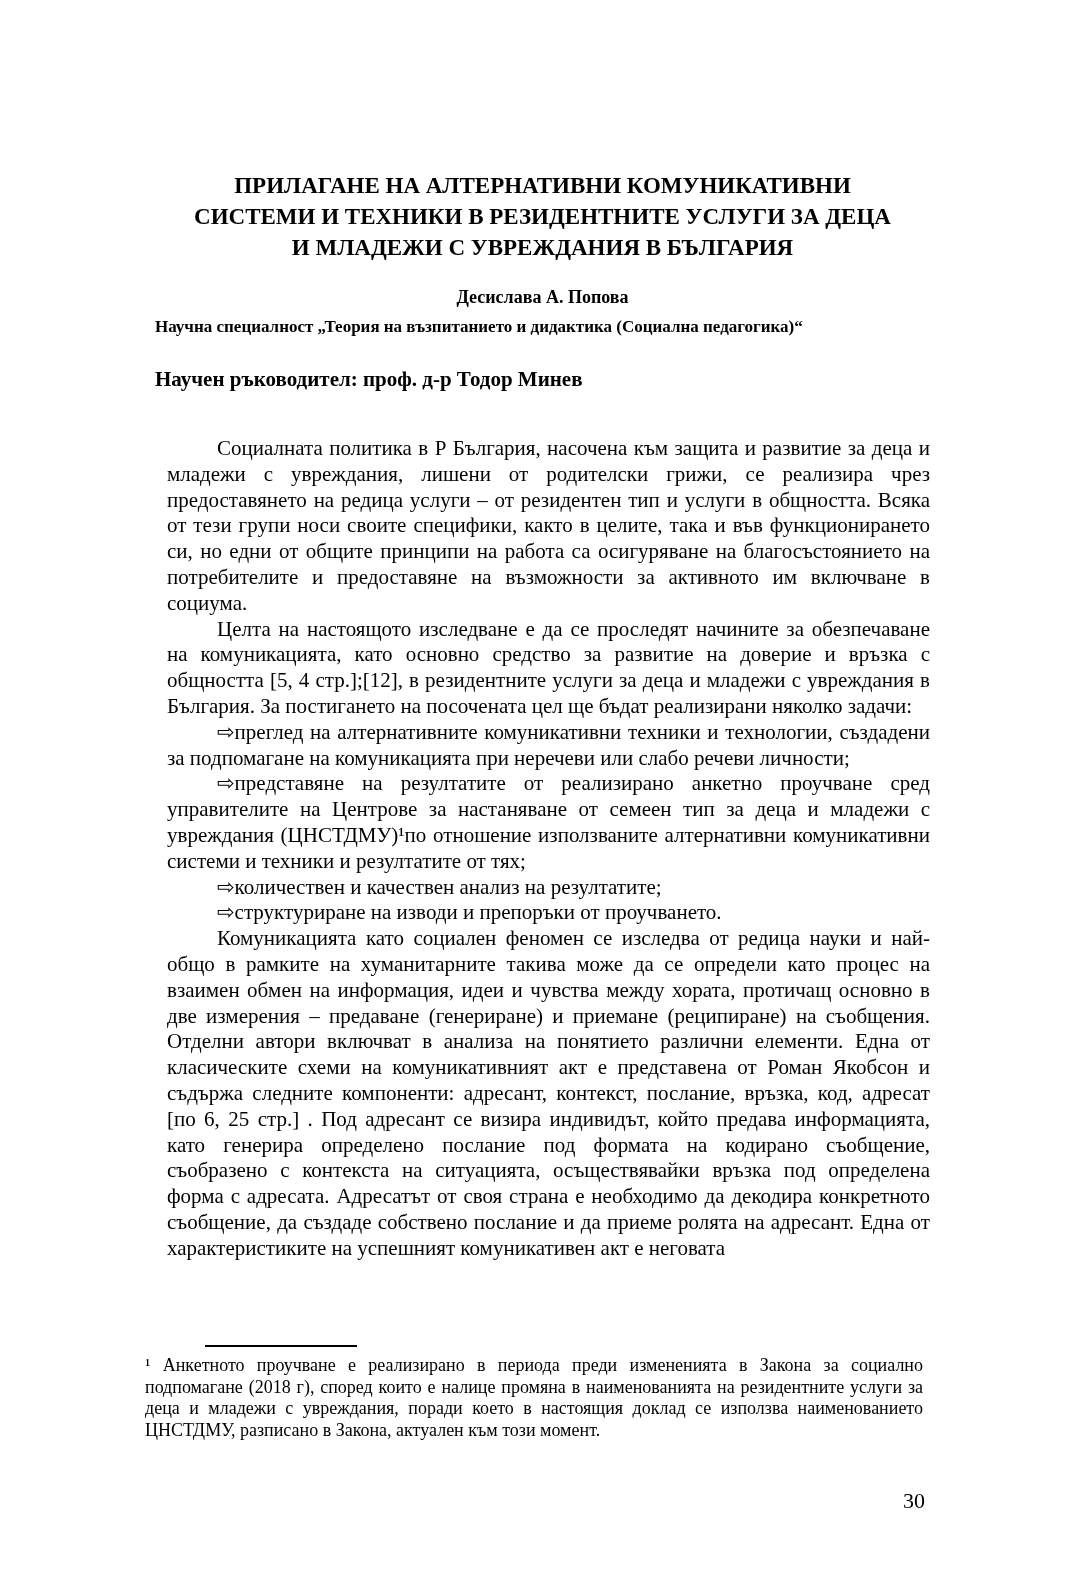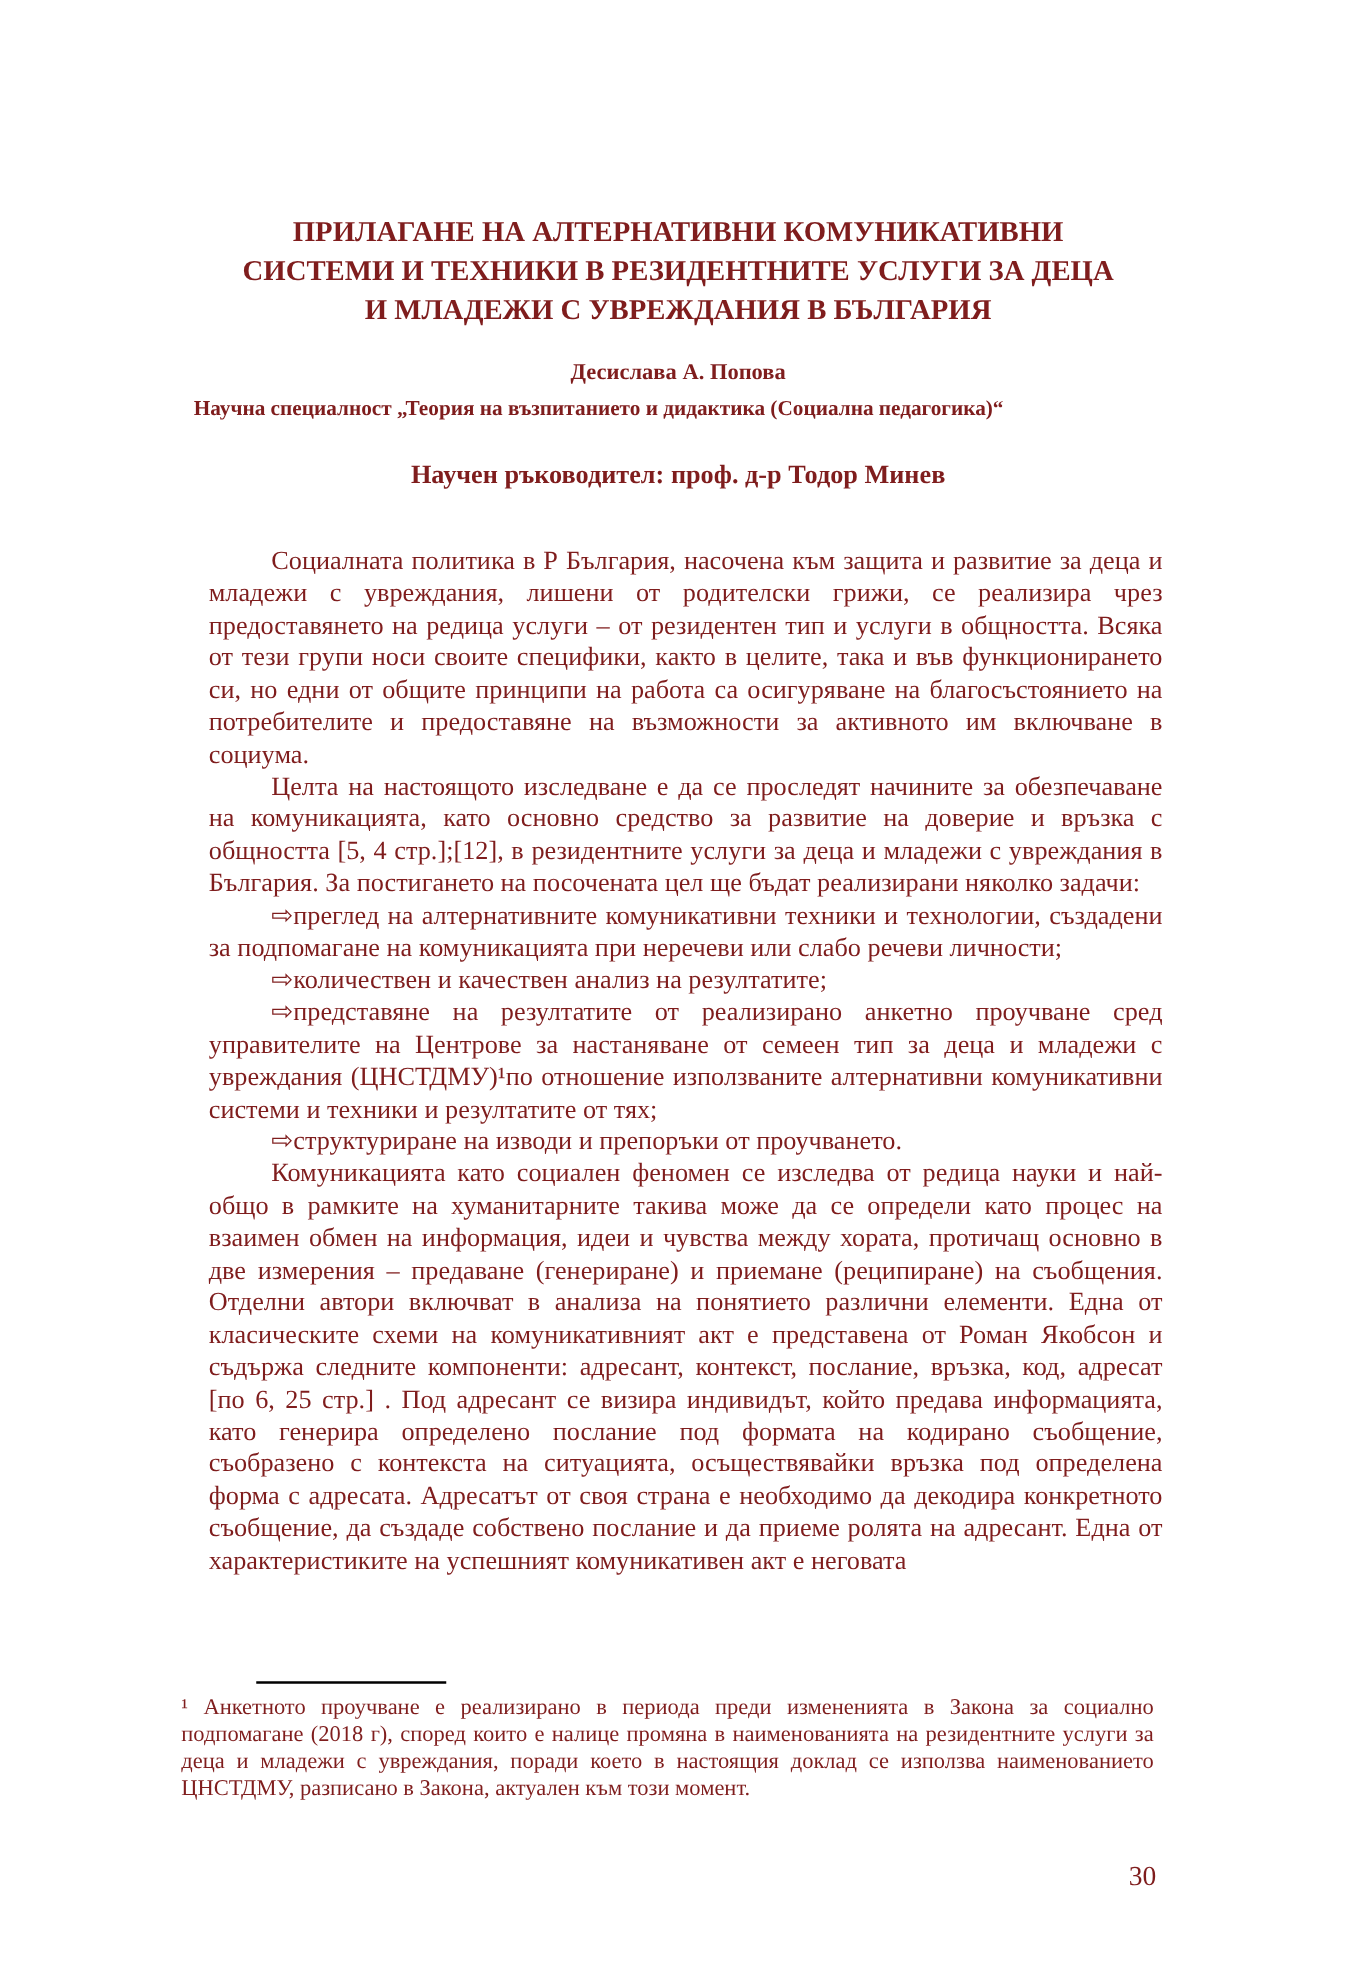--- a/index.html
+++ b/index.html
@@ -3,21 +3,21 @@
 <meta charset="utf-8">
 <style>
   * { margin: 0; padding: 0; box-sizing: border-box; }
   html, body { background: #ffffff; }
   .page {
     position: relative;
     width: 1080px;
     height: 1573px;
     margin: 0 auto;
     background: #ffffff;
-    color: #7f1d1d;
+    color: #000000;
     font-family: "Liberation Serif", serif;
     padding: 170px 150px 0 155px;
     overflow: hidden;
   }
   .title-block {
     text-align: center;
     font-weight: bold;
     font-size: 23px;
     line-height: 31px;
   }
@@ -29,21 +29,21 @@
     line-height: 29px;
   }
   .specialty {
     text-align: left;
     font-weight: bold;
     font-size: 17px;
     line-height: 29px;
   }
   .supervisor {
     margin-top: 24px;
-    text-align: center;
+    text-align: left;
     font-weight: bold;
     font-size: 21px;
     line-height: 29px;
   }
   .body-text {
     margin-top: 42px;
     font-size: 21px;
     line-height: 25.8px;
     text-align: justify;
   }
@@ -90,22 +90,22 @@
   <div class="author">Десислава А. Попова</div>
 
   <div class="specialty">Научна специалност „Теория на възпитанието и дидактика (Социална педагогика)“</div>
 
   <div class="supervisor">Научен ръководител: проф. д-р Тодор Минев</div>
 
   <section class="body-text">
     <p class="para">Социалната политика в Р България, насочена към защита и развитие за деца и младежи с увреждания, лишени от родителски грижи, се реализира чрез предоставянето на редица услуги – от резидентен тип и услуги в общността. Всяка от тези групи носи своите специфики, както в целите, така и във функционирането си, но едни от общите принципи на работа са осигуряване на благосъстоянието на потребителите и предоставяне на възможности за активното им включване в социума.</p>
     <p class="para">Целта на настоящото изследване е да се проследят начините за обезпечаване на комуникацията, като основно средство за развитие на доверие и връзка с общността [5, 4 стр.];[12], в резидентните услуги за деца и младежи с увреждания в България. За постигането на посочената цел ще бъдат реализирани няколко задачи:</p>
     <p class="para task">⇨преглед на алтернативните комуникативни техники и технологии, създадени за подпомагане на комуникацията при неречеви или слабо речеви личности;</p>
+    <p class="para task">⇨представяне на резултатите от реализирано анкетно проучване сред управителите на Центрове за настаняване от семеен тип за деца и младежи с увреждания (ЦНСТДМУ)¹по отношение използваните алтернативни комуникативни системи и техники и резултатите от тях;</p>
     <p class="para task">⇨количествен и качествен анализ на резултатите;</p>
-    <p class="para task">⇨представяне на резултатите от реализирано анкетно проучване сред управителите на Центрове за настаняване от семеен тип за деца и младежи с увреждания (ЦНСТДМУ)¹по отношение използваните алтернативни комуникативни системи и техники и резултатите от тях;</p>
     <p class="para task">⇨структуриране на изводи и препоръки от проучването.</p>
     <p class="para">Комуникацията като социален феномен се изследва от редица науки и най-общо в рамките на хуманитарните такива може да се определи като процес на взаимен обмен на информация, идеи и чувства между хората, протичащ основно в две измерения – предаване (генериране) и приемане (реципиране) на съобщения. Отделни автори включват в анализа на понятието различни елементи. Една от класическите схеми на комуникативният акт е представена от Роман Якобсон и съдържа следните компоненти: адресант, контекст, послание, връзка, код, адресат [по 6, 25 стр.] . Под адресант се визира индивидът, който предава информацията, като генерира определено послание под формата на кодирано съобщение, съобразено с контекста на ситуацията, осъществявайки връзка под определена форма с адресата. Адресатът от своя страна е необходимо да декодира конкретното съобщение, да създаде собствено послание и да приеме ролята на адресант. Една от характеристиките на успешният комуникативен акт е неговата</p>
   </section>
 
   <div class="footnote-rule"></div>
 
   <div class="footnote">¹ Анкетното проучване е реализирано в периода преди измененията в Закона за социално подпомагане (2018 г), според които е налице промяна в наименованията на резидентните услуги за деца и младежи с увреждания, поради което в настоящия доклад се използва наименованието ЦНСТДМУ, разписано в Закона, актуален към този момент.</div>
 
   <div class="page-number">30</div>
 

